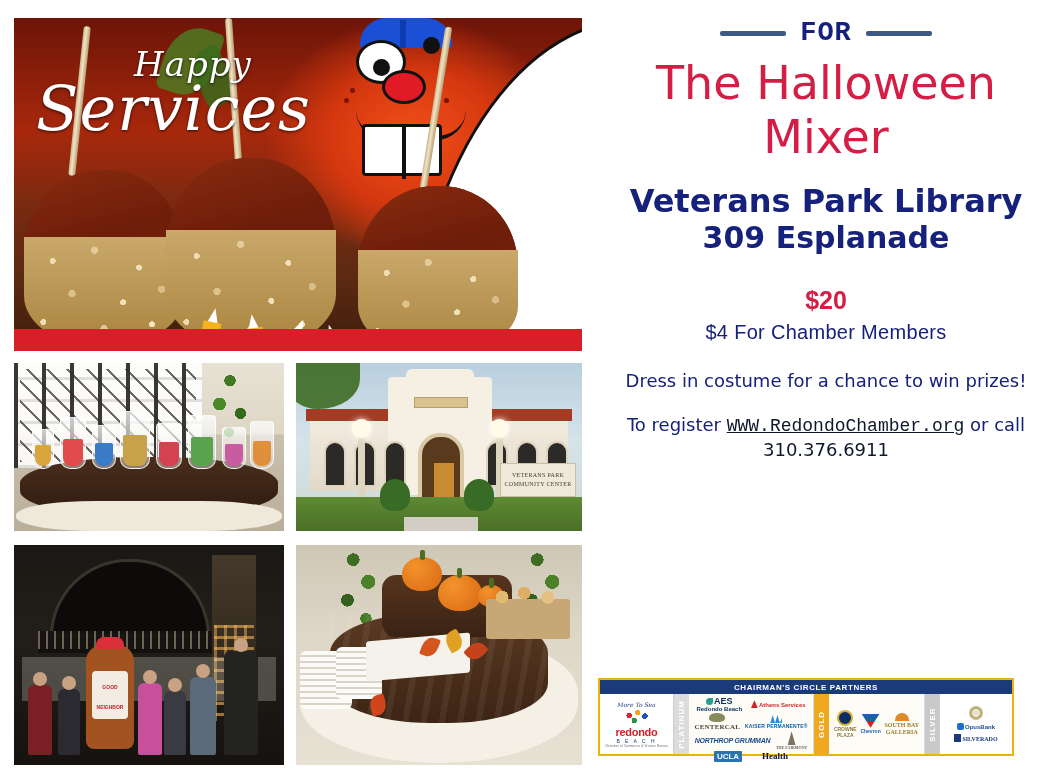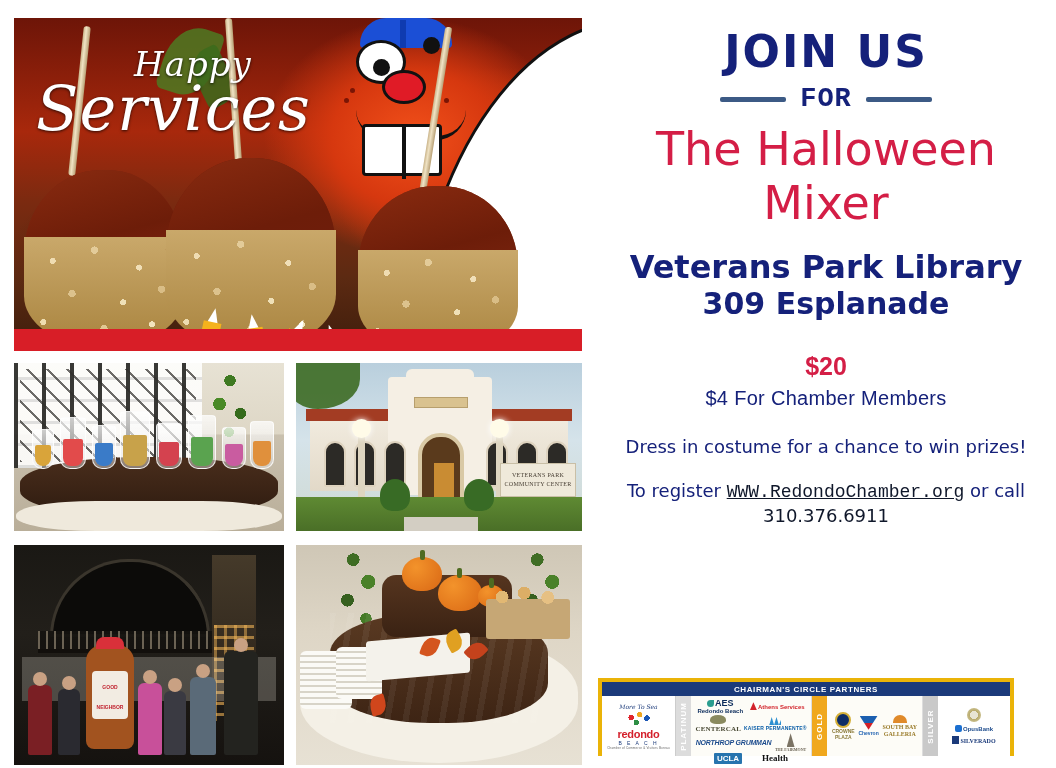--- a/index.html
+++ b/index.html
@@ -211,21 +211,21 @@
   .price-note { margin-top:6px; font-family:"Liberation Sans", sans-serif; font-size:20px; color:#15217a; letter-spacing:.3px; }
 
   .costume { margin-top:26px; font-family:"DejaVu Sans", sans-serif; font-size:18px; color:#15217a; }
   .register { margin-top:22px; font-family:"DejaVu Sans", sans-serif; font-size:18px; color:#15217a; line-height:1.35; }
   .register a { color:#0f172a; text-decoration:underline;font-family:Liberation Mono, monospace; }
   .phone { font-family:"DejaVu Sans", sans-serif; font-size:18px; color:#0f172a; }
 
   
   .sponsors {
     position:absolute; left:598px; top:670px; width:416px; height:78px;
-    border:4px solid #eab308; background:#1d4ed8;
+    border:2px solid #eab308; background:#1d4ed8;
   }
   .sp-title {
     height:14px; background:#1b3a7a; color:#fff;
     font-size:8px; font-weight:bold; letter-spacing:.6px;
     display:flex; align-items:center; justify-content:center;
     font-family:"Liberation Sans", sans-serif;
   }
   .sp-body { display:flex; height:60px; }
   .sp-cell { display:flex; align-items:center; justify-content:center; }
   .sp-chamber { width:74px; border-right:1px solid #ccc; flex-direction:column; background:#fff; }
@@ -453,21 +453,20 @@
       <div class="veg-tray"></div>
       <div class="autumn-leaf" style="left:126px;top:92px;background:#d4551e;transform:rotate(20deg)"></div>
       <div class="autumn-leaf" style="left:150px;top:86px;background:#e0a021;transform:rotate(-30deg)"></div>
       <div class="autumn-leaf" style="left:172px;top:96px;background:#c4421c;transform:rotate(45deg)"></div>
       <div class="autumn-leaf" style="left:74px;top:150px;background:#d0461c;transform:rotate(-15deg)"></div>
     </div>
   </div>
 
   <div class="right">
 
-    <div class="join-us">JOIN US</div>
 
     <div class="for-row">
       <div class="for-rule"></div>
       <div class="for-label">FOR</div>
       <div class="for-rule"></div>
     </div>
 
     <div class="event-title">
       <div>The Halloween</div>
       <div>Mixer</div>

